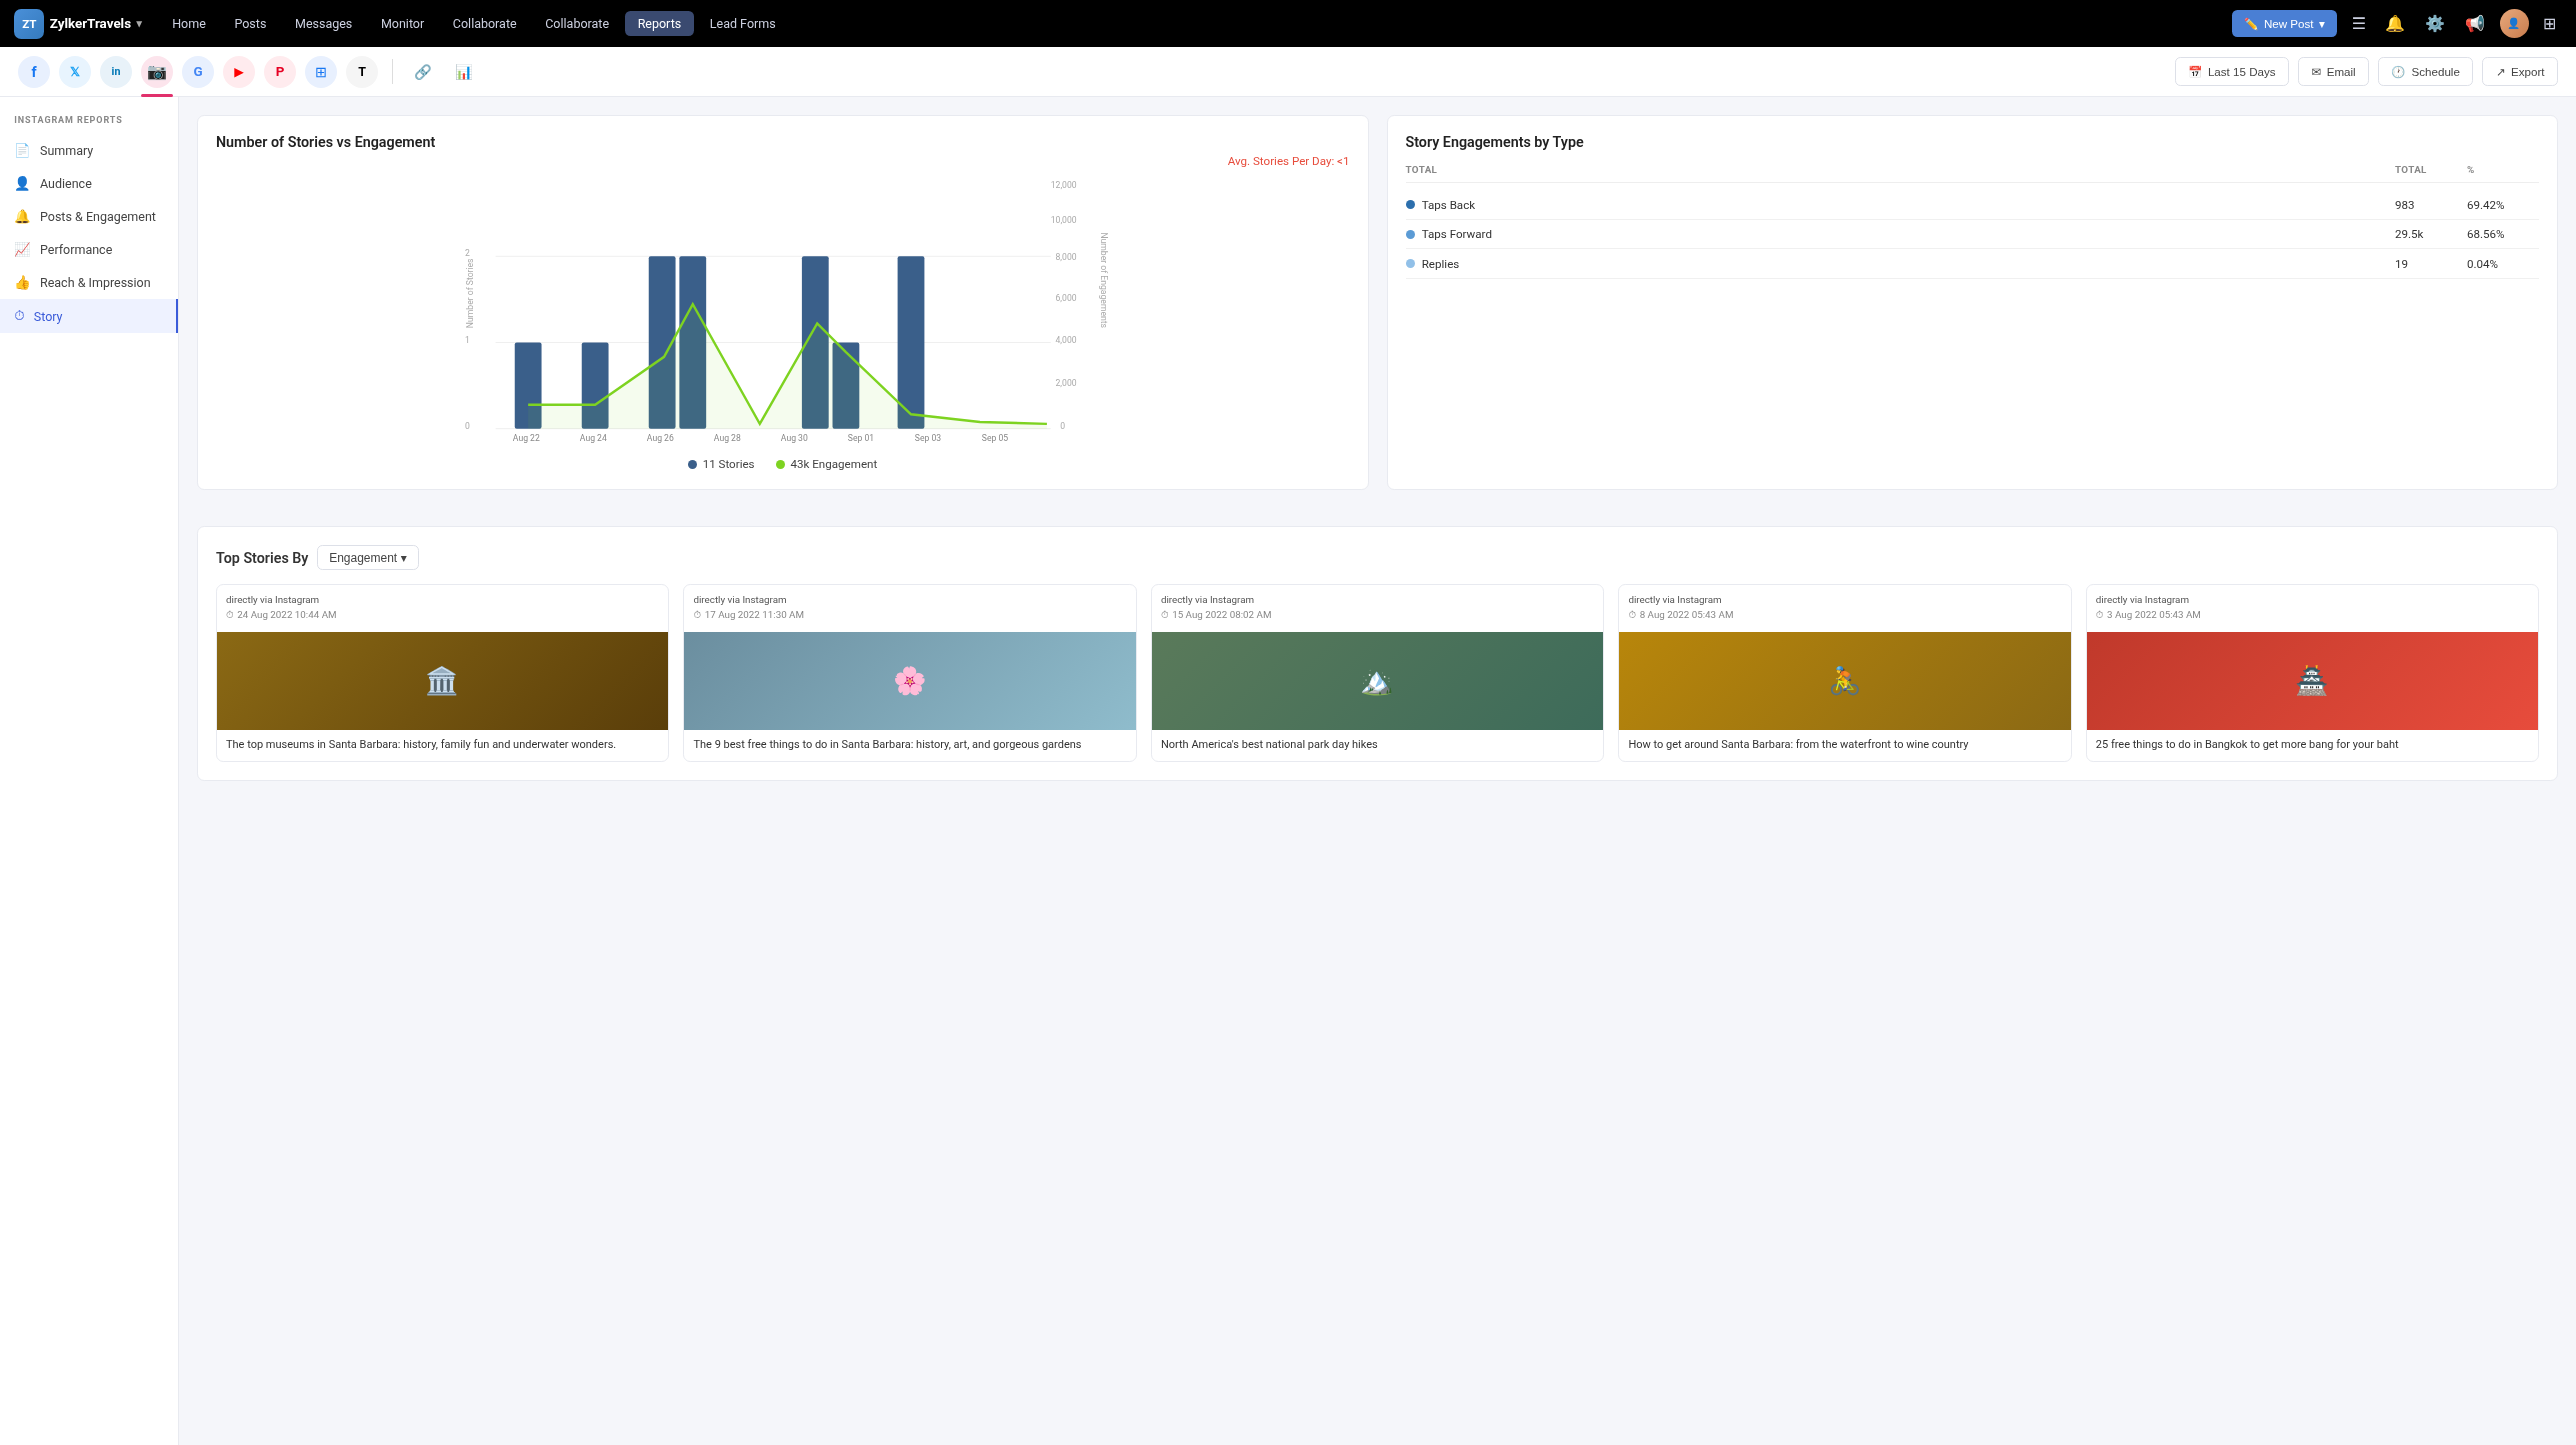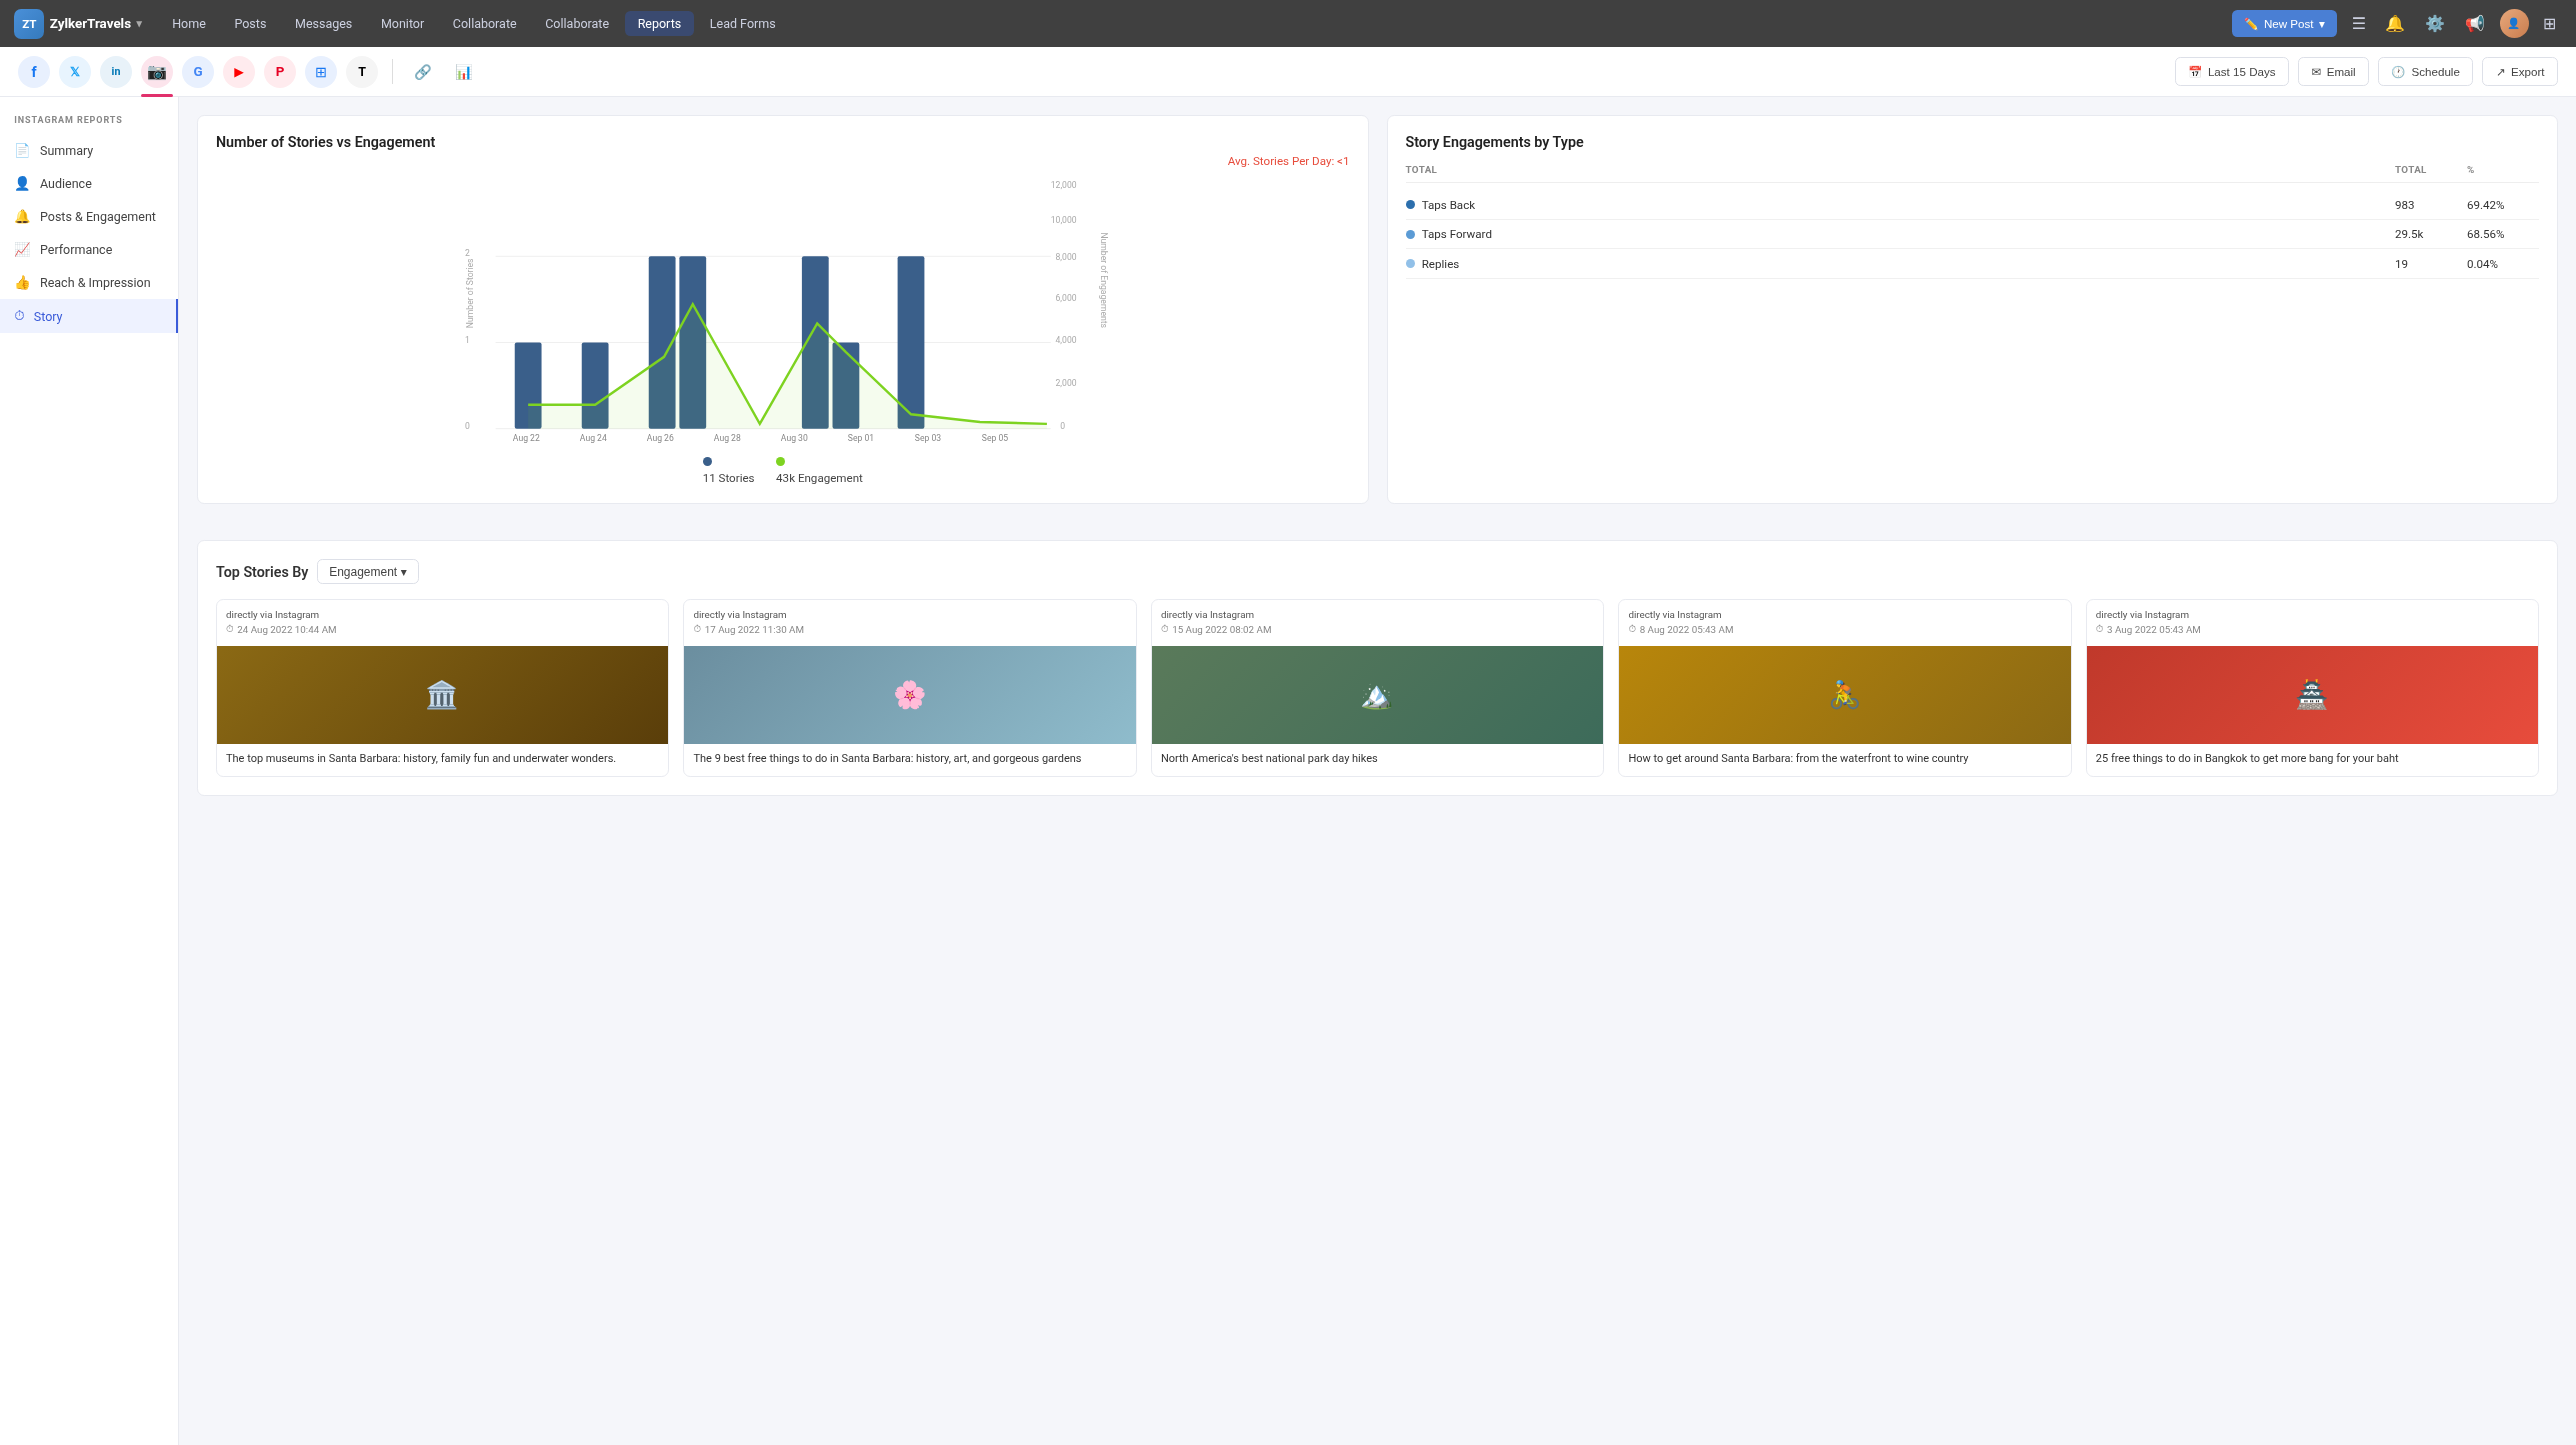--- a/index.html
+++ b/index.html
@@ -1,20 +1,20 @@
 <!DOCTYPE html>
 <html style="font-size:14.3px"><head>
   <meta charset="utf-8">
   <style>
     * { box-sizing: border-box; margin: 0; padding: 0; }
     body { font-family: -apple-system, BlinkMacSystemFont, 'Segoe UI', Roboto, sans-serif; background: #f5f6fa; color: #333; }
 
     
     .top-nav {
-      background: #404040;
+      background: #000000;
       display: flex;
       align-items: center;
       padding: 0 14.3px;
       height: 47px;
       gap: 3.6px;
     }
     .brand {
       display: flex;
       align-items: center;
       gap: 5.4px;
@@ -200,22 +200,22 @@
       width: 100%;
       height: 100%;
     }
     .chart-legend {
       display: flex;
       gap: 21.5px;
       margin-top: 14.3px;
       justify-content: center;
     }
     .legend-item {
-      display: flex; gap: 5.4px;
-      font-size: 11.6px; color: #444; flex-direction: column;
+      display: flex; align-items: center; gap: 5.4px;
+      font-size: 11.6px; color: #444;
     }
     .legend-dot {
       width: 9px; height: 9px; border-radius: 50%;
     }
 
     
     .donut-section {
       display: flex;
       gap: 27px;
       align-items: center;

